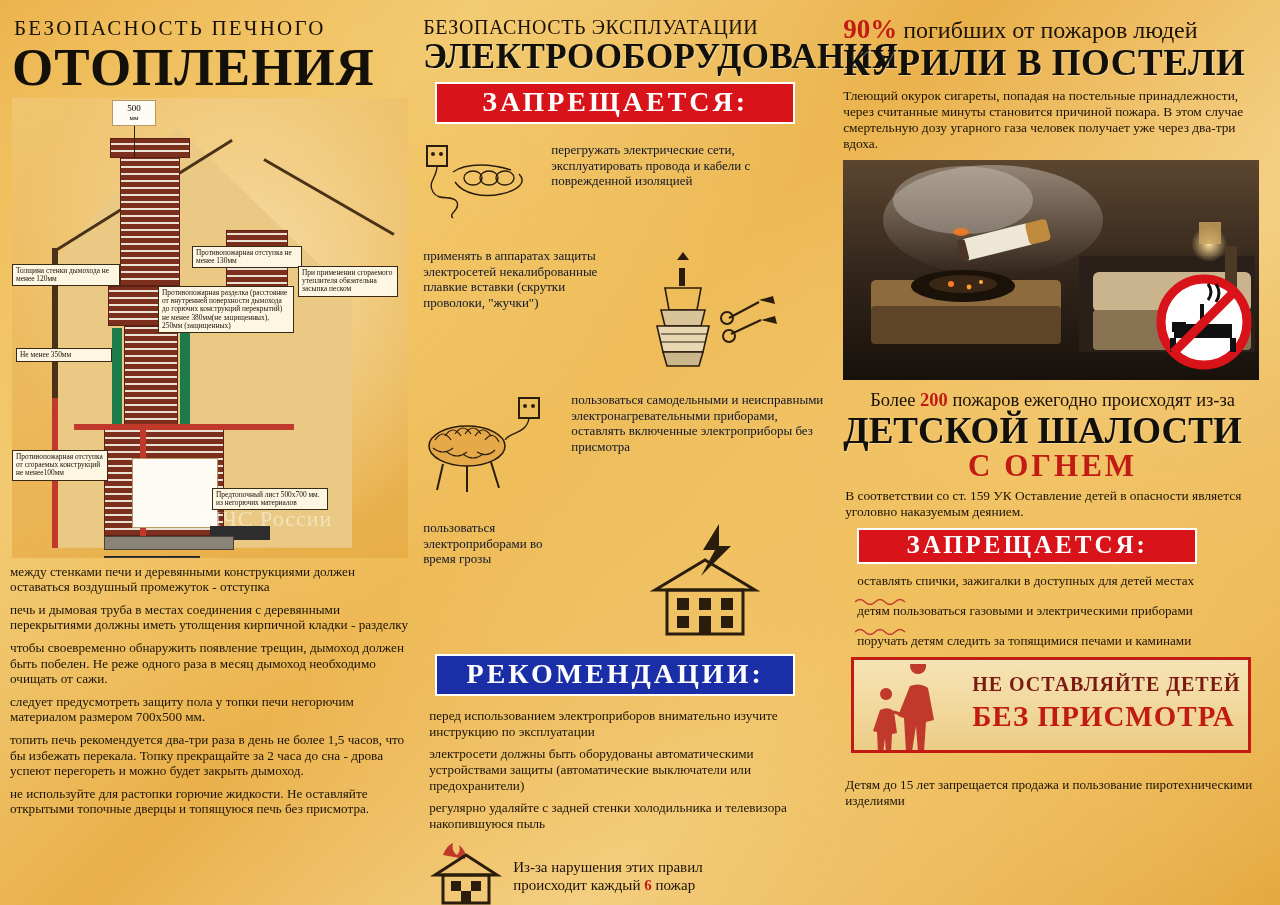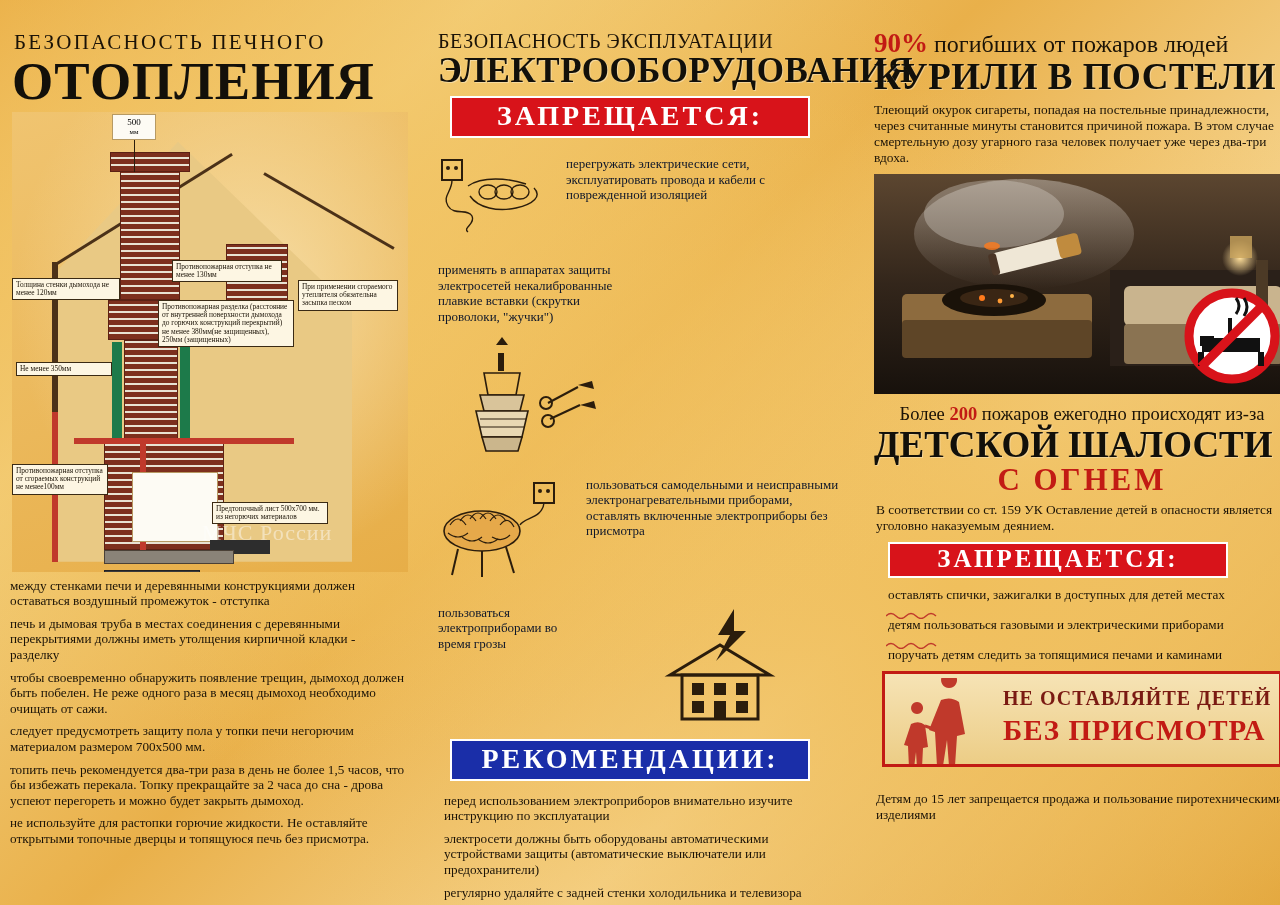--- a/index.html
+++ b/index.html
@@ -10,22 +10,22 @@
     background:
       radial-gradient(ellipse at 20% 30%, #f2c463 0%, rgba(242,196,99,0) 55%),
       radial-gradient(ellipse at 75% 65%, #f0bf5c 0%, rgba(240,191,92,0) 60%),
       linear-gradient(135deg,#e8a93f 0%, #f3cf7c 22%, #e9b04a 45%, #f5d28a 68%, #e0a136 100%);
     overflow:hidden;
     position:relative;
   }
   #poster {
     position:relative; width:1272px; height:905px;
     display:flex; flex-direction:row;
-    padding:30px 10px 8px 10px;
-    gap:22px;
+    padding:16px 10px 8px 10px;
+    gap:6px;
   }
   .col { position:relative; }
   .col-left  { width:406px; }
   .col-mid   { width:412px; padding-left:8px;}
   .col-right { width:436px; padding-left:10px;}
 
   
   .body-txt {
     font-size:13.2px; line-height:1.18; color:#1b1307;
     font-family:"Liberation Serif", serif;
@@ -190,21 +190,21 @@
       <div style="position:absolute;left:198px;top:428px;width:60px;height:14px;background:#2d2d2d;"></div>
       <div style="position:absolute;left:92px;top:438px;width:130px;height:14px;background:#8a8378;border:1px solid #4a4036;"></div>
 
       <div class="white-box" style="left:100px;top:2px;width:44px;height:26px;text-align:center;">
         <div style="font-size:9px;line-height:11px;padding-top:2px;">500</div>
         <div style="font-size:7px;line-height:8px;">мм</div>
       </div>
       <div class="dim-v" style="left:122px;top:28px;height:32px;"></div>
 
       <div class="callout" style="left:0px;top:166px;width:108px;">Толщина стенки дымохода не менее 120мм</div>
-      <div class="callout" style="left:160px;top:148px;width:110px;">Противопожарная отступка не менее 130мм</div>
+      <div class="callout" style="left:180px;top:148px;width:110px;">Противопожарная отступка не менее 130мм</div>
       <div class="callout" style="left:146px;top:188px;width:136px;">Противопожарная разделка (расстояние от внутренней поверхности дымохода до горючих конструкций перекрытий) не менее 380мм(не защищенных), 250мм (защищенных)</div>
       <div class="callout" style="left:286px;top:168px;width:100px;">При применении сгораемого утеплителя обязательна засыпка песком</div>
       <div class="callout" style="left:4px;top:250px;width:96px;">Не менее 350мм</div>
       <div class="callout" style="left:0px;top:352px;width:96px;">Противопожарная отступка от сгораемых конструкций не менее100мм</div>
       <div class="callout" style="left:200px;top:390px;width:116px;">Предтопочный лист 500х700 мм. из негорючих материалов</div>
       <div class="callout" style="left:92px;top:458px;width:96px;background:#3a3a3a;color:#fff;border-color:#222;">Собственный фундамент печи</div>
 
       <div class="wm" style="left:190px;top:408px;">МЧС России</div>
     </div>
 
@@ -234,21 +234,21 @@
           <ellipse cx="50" cy="36" rx="9" ry="7" fill="none" stroke="#2b1d0c" stroke-width="1.4"></ellipse>
           <ellipse cx="66" cy="36" rx="9" ry="7" fill="none" stroke="#2b1d0c" stroke-width="1.4"></ellipse>
           <ellipse cx="82" cy="36" rx="9" ry="7" fill="none" stroke="#2b1d0c" stroke-width="1.4"></ellipse>
           <path d="M32 40 C40 52 60 56 78 52 C96 48 104 40 96 32" fill="none" stroke="#2b1d0c" stroke-width="1.4"></path>
           <path d="M30 30 C44 20 70 22 88 28" fill="none" stroke="#2b1d0c" stroke-width="1.4"></path>
         </svg>
       </div>
       <div class="rule-txt">перегружать электрические сети, эксплуатировать провода и кабели с поврежденной изоляцией</div>
     </div>
 
-    <div class="row" style="margin-top:22px;flex-direction:column;">
+    <div class="row" style="margin-top:22px;">
       <div class="rule-txt" style="width:188px;">применять в аппаратах защиты электросетей некалиброванные плавкие вставки (скрутки проволоки, "жучки")</div>
       <div class="ill">
         <svg width="180" height="130" viewBox="0 0 180 130">
           <path d="M58 12 l6 -8 l6 8 z" fill="#2b1d0c"></path>
           <rect x="60" y="20" width="6" height="18" fill="#2b1d0c"></rect>
           <path d="M46 40 h36 l-4 22 h-28 z" fill="none" stroke="#2b1d0c" stroke-width="1.6"></path>
           <path d="M42 62 h44 l-4 16 h-36 z" fill="#d9c49a" stroke="#2b1d0c" stroke-width="1.6"></path>
           <path d="M38 78 h52 l-6 26 h-40 z" fill="#e8d7b2" stroke="#2b1d0c" stroke-width="1.6"></path>
           <path d="M44 104 h40 l-4 14 h-32 z" fill="#cbb68c" stroke="#2b1d0c" stroke-width="1.6"></path>
           <line x1="42" y1="86" x2="88" y2="86" stroke="#2b1d0c" stroke-width="1"></line>

